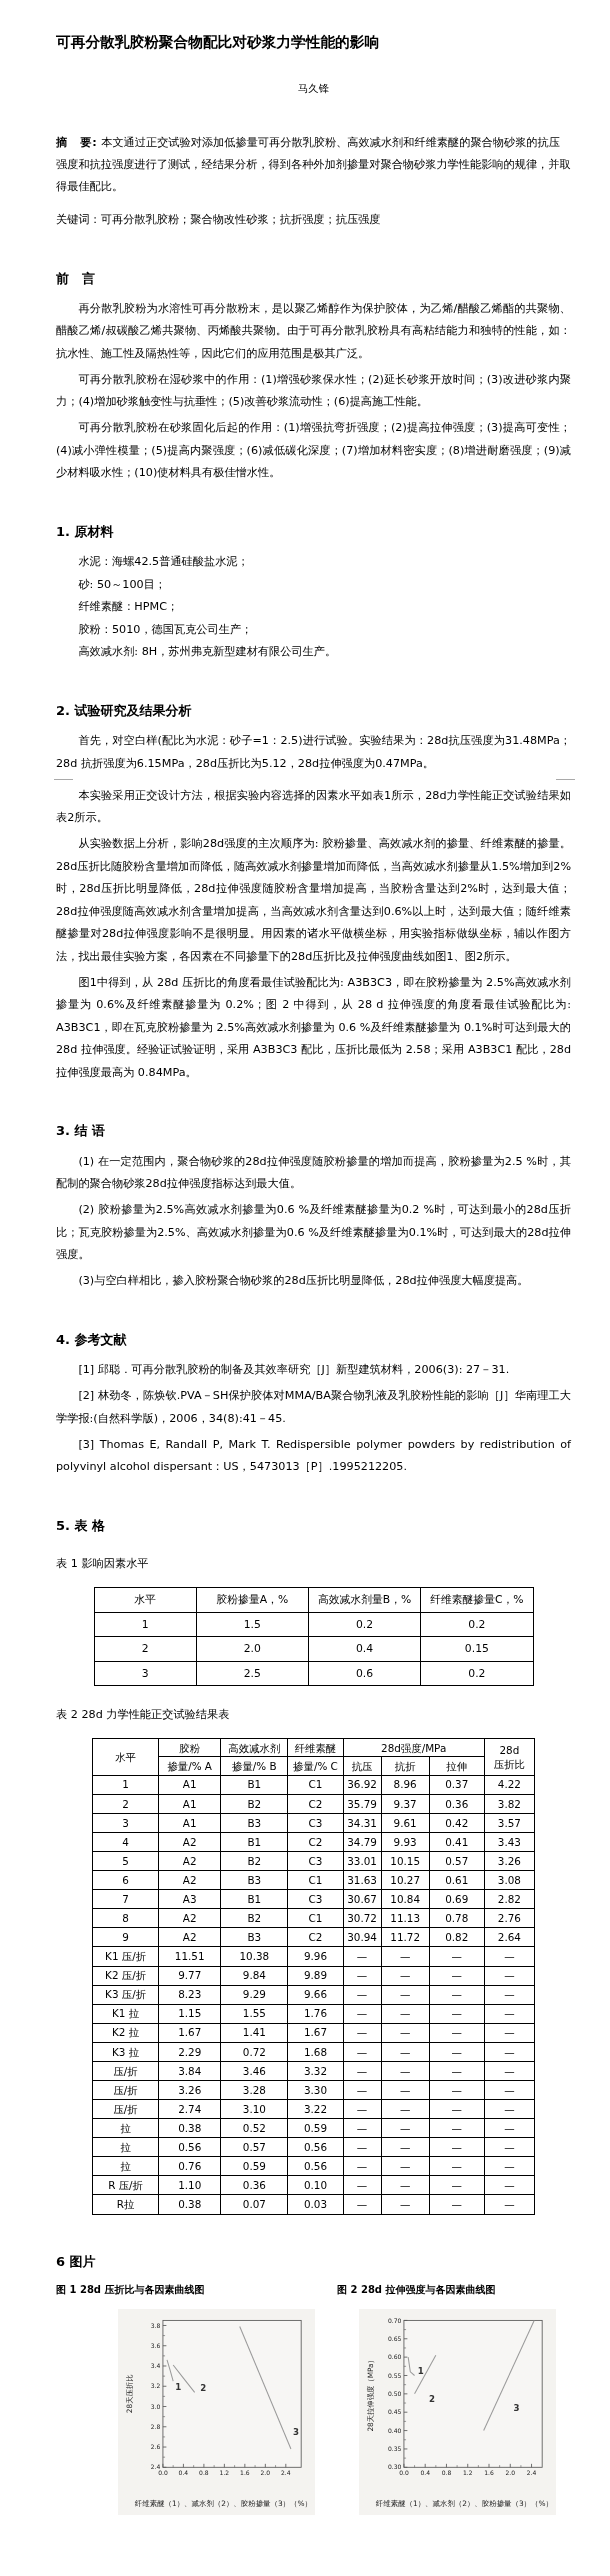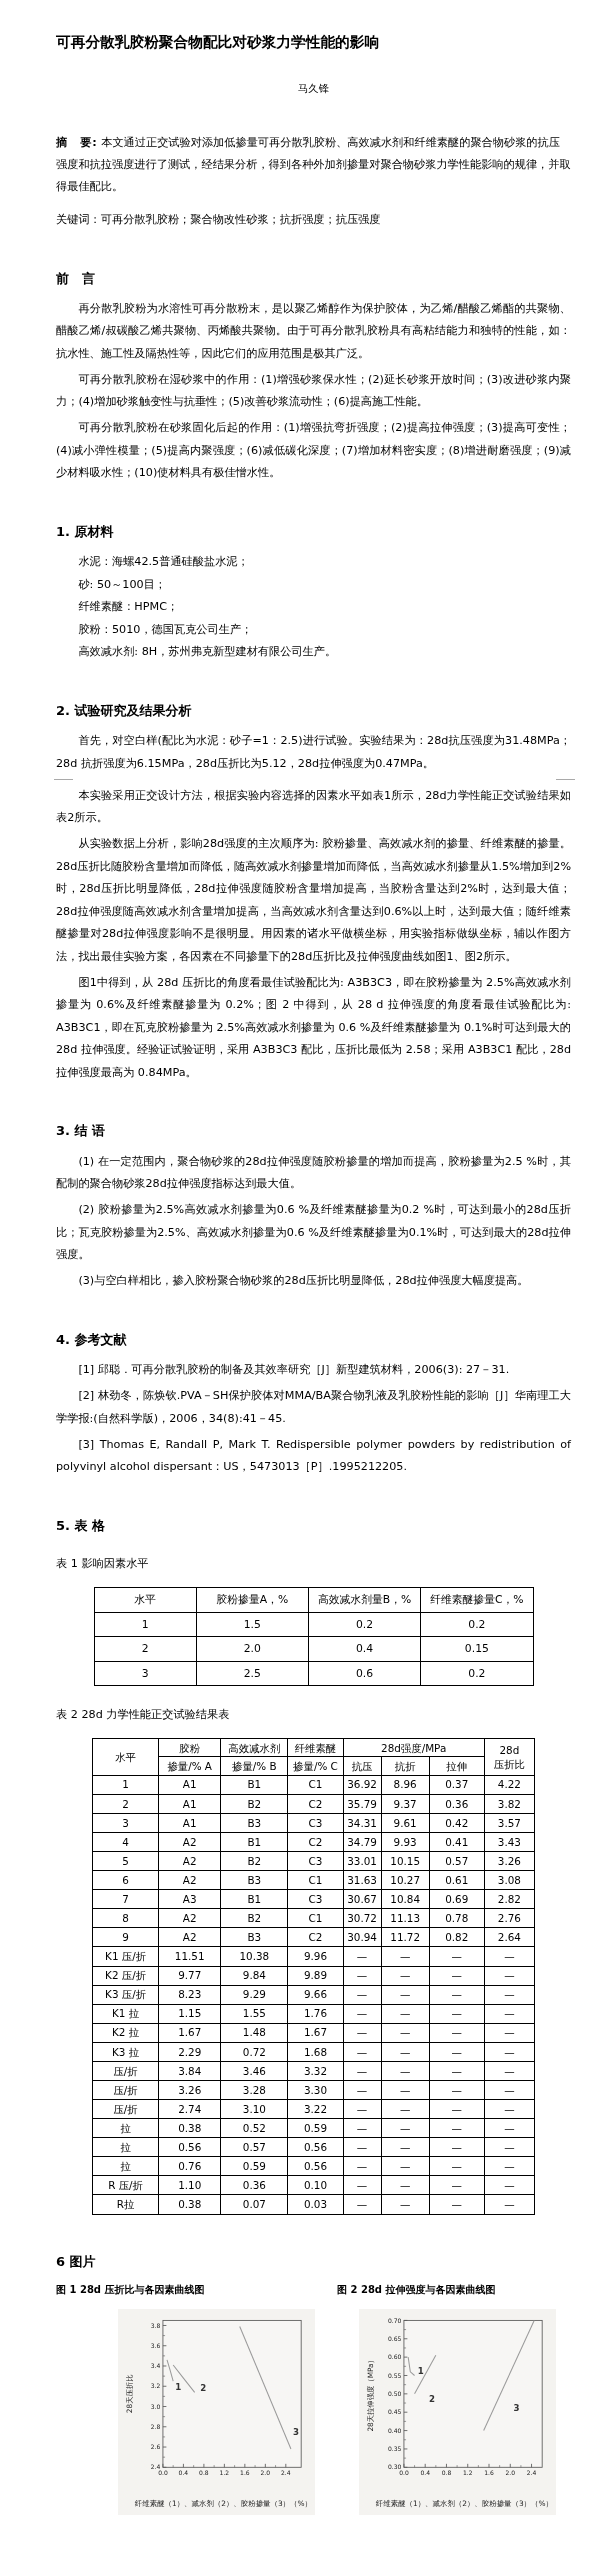--- a/index.html
+++ b/index.html
@@ -294,21 +294,21 @@
           <td>1.55</td>
           <td>1.76</td>
           <td>—</td>
           <td>—</td>
           <td>—</td>
           <td>—</td>
         </tr>
         <tr>
           <td>K2 拉</td>
           <td>1.67</td>
-          <td>1.48</td>
+          <td>1.41</td>
           <td>1.67</td>
           <td>—</td>
           <td>—</td>
           <td>—</td>
           <td>—</td>
         </tr>
         <tr>
           <td>K3 拉</td>
           <td>2.29</td>
           <td>0.72</td>

